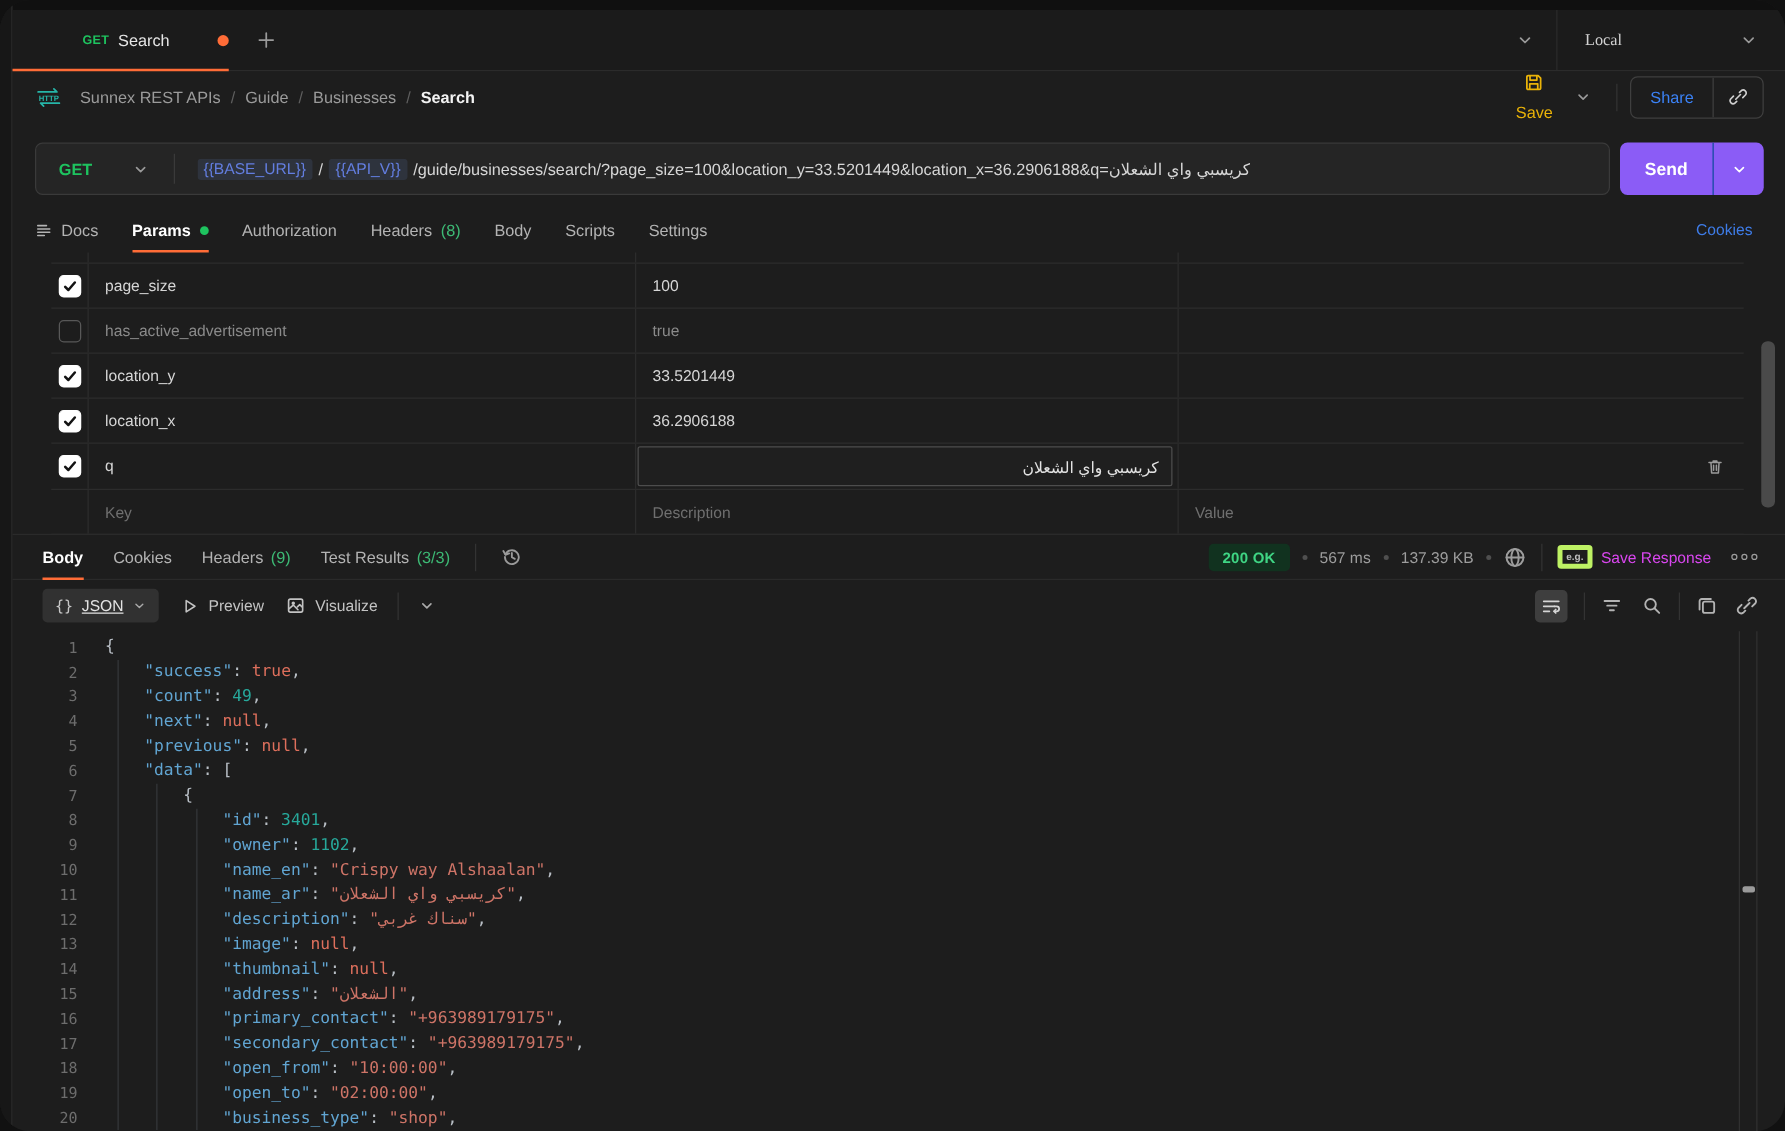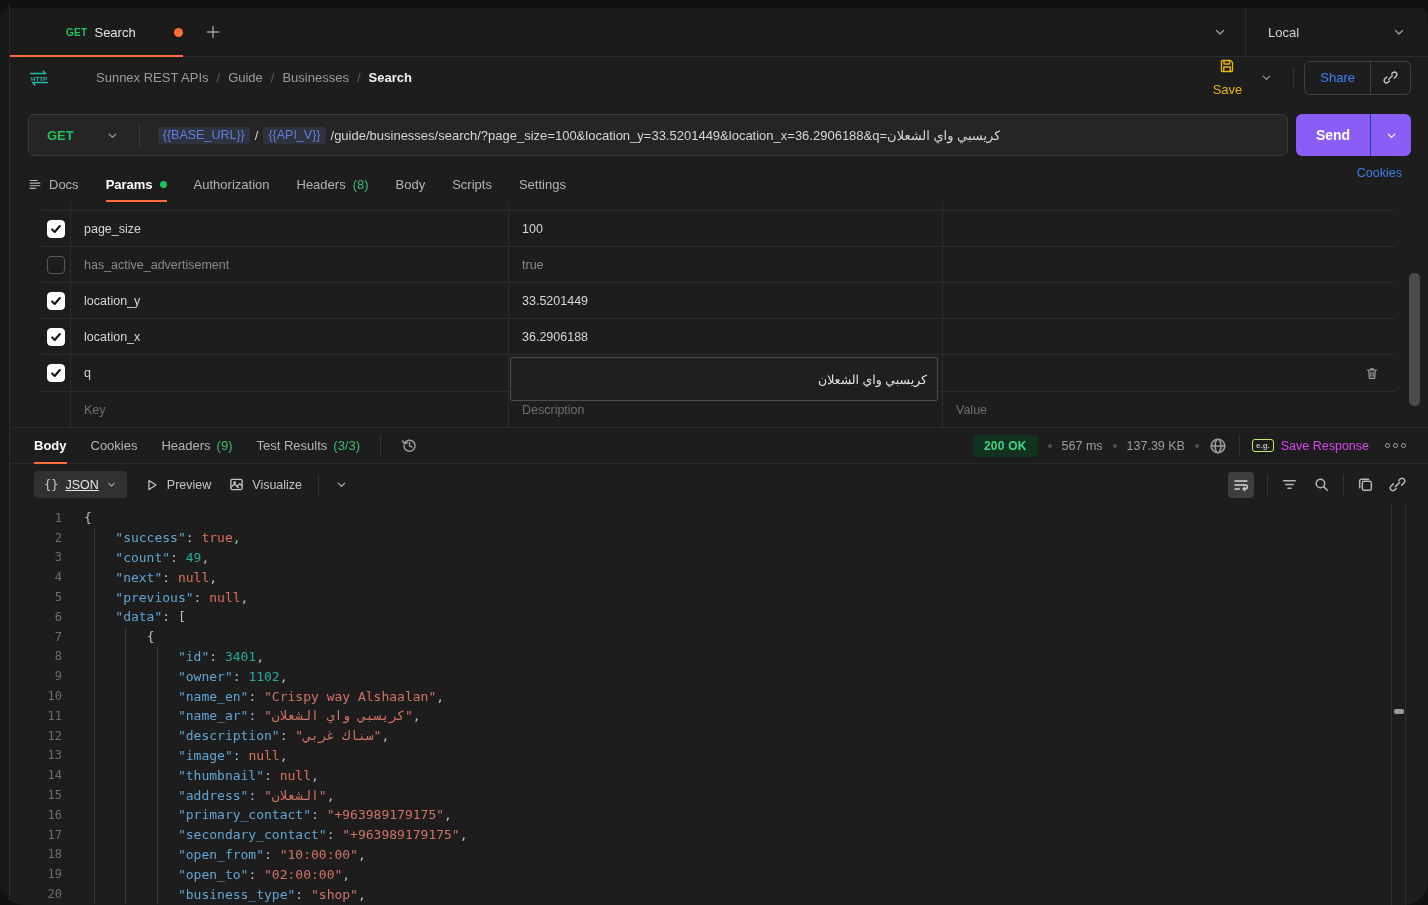--- a/index.html
+++ b/index.html
@@ -17,26 +17,26 @@
   .tabbar{ left:10px; top:8px; width:1418px; height:49px; background:#1b1b1b; border-bottom:1px solid #2b2b2b; display:flex; align-items:center; }
   .req-tab{ position:relative; width:173px; height:100%; display:flex; align-items:center; padding-left:56px; }
   .req-tab::after{ content:""; position:absolute; left:0; right:0; bottom:-1px; height:2px; background:#ff6c37; }
   .req-tab .m{ color:#1ec35f; font-size:10px; font-weight:bold; letter-spacing:.3px; margin-right:7px; }
   .req-tab .t{ color:#e6e6e6; font-size:13px; }
   .dot-unsaved{ width:9px; height:9px; border-radius:50%; background:#ff6c37; margin-left:38px; }
   .plus{ margin-left:22px; color:#9a9a9a; }
   .tabbar-right{ margin-left:auto; display:flex; align-items:center; height:100%; }
   .chev{ color:#9a9a9a; }
   .env-box{ display:flex; align-items:center; width:183px; height:100%; border-left:1px solid #2b2b2b; margin-left:18px; padding:0 22px; justify-content:space-between; }
-  .env-box .lbl{ color:#d2d2d2; font-size:13px; }
+  .env-box .lbl{ color:#d2d2d2; font-size:13px;font-family:Liberation Serif, serif; }
 
   
   .crumb-row{ left:10px; top:57px; width:1418px; height:41px; display:flex; align-items:center; padding:0 17px 0 18px; }
   .http-badge{ margin-right:14px; }
-  .crumbs{ font-size:13px; color:#9b9b9b; display:flex; align-items:center; gap:8px;margin-left:32px; }
+  .crumbs{ font-size:13px; color:#9b9b9b; display:flex; align-items:center; gap:8px; }
   .crumbs .sep{ color:#5f5f5f; }
   .crumbs .last{ color:#f2f2f2; font-weight:bold; }
   .crumb-actions{ margin-left:auto; display:flex; align-items:center; }
   .save-btn{ display:flex; align-items:center; gap:8px; color:#eab308; font-size:13px; padding:6px 8px;flex-direction:column; }
   .save-chev{ color:#9a9a9a; padding:6px 10px; border-left:0; }
   .vdiv{ width:1px; height:22px; background:#333; margin:0 10px; }
   .share-group{ display:flex; align-items:center; height:34px; border:1px solid #3f3f3f; border-radius:6px; overflow:hidden; }
   .share-btn{ color:#3b82f6; font-size:13px; padding:0 15px; display:flex; align-items:center; height:100%; }
   .share-sep{ width:1px; height:100%; background:#3f3f3f; }
   .share-link{ padding:0 12px; color:#cfcfcf; display:flex; align-items:center; height:100%; }
@@ -46,56 +46,56 @@
   .method{ display:flex; align-items:center; gap:32px; padding:0 20px 0 18px; color:#1ec35f; font-size:13px; font-weight:bold; }
   .method-sep{ width:1px; height:24px; background:#3a3a3a; margin-right:18px; }
   .url-text{ font-size:13px; color:#d6d6d6; white-space:nowrap; overflow:hidden; display:flex; align-items:center; gap:5px; }
   .var-pill{ background:#2e333d; color:#637ee0; border-radius:3px; padding:1px 5px 2px; font-size:12.5px; }
   .send-btn{ left:1296px; top:114px; width:115px; height:42px; border-radius:6px; background:#8b5cf6; display:flex; overflow:hidden; }
   .send-main{ width:74px; display:flex; align-items:center; justify-content:center; color:#fff; font-size:14px; font-weight:bold; }
   .send-sep{ width:1px; background:#124a9f; }
   .send-chev{ flex:1; display:flex; align-items:center; justify-content:center; color:#fff; }
 
   
-  .req-tabs{ left:10px; top:166px; width:1418px; height:36px; display:flex; align-items:flex-start; padding-left:18px; gap:27px; font-size:13px; color:#b3b3b3; }
+  .req-tabs{ left:10px; top:166px; width:1418px; height:36px; display:flex; align-items:center; padding-left:18px; gap:27px; font-size:13px; color:#b3b3b3; }
   .rtab{ position:relative; display:flex; align-items:center; gap:7px; height:100%; }
   .rtab.active{ color:#fff; font-weight:bold; }
   .rtab.active::after{ content:""; position:absolute; left:0; right:0; bottom:0; height:2px; background:#ff6c37; }
   .gdot{ width:7px; height:7px; border-radius:50%; background:#1ec35f; }
   .cnt{ color:#3dba75; }
   .cookies-link{ position:absolute; right:26px; color:#3e7ce8; font-size:12.5px; }
 
   
   .ptable{ left:41px; top:202px; width:1354px; }
   .prow, .phrow{ display:grid; grid-template-columns:30px 438px 434px 452px; border-bottom:1px solid #2c2c2c; height:36px; }
   .ptop{ height:9px; display:grid; grid-template-columns:30px 438px 434px 452px; border-bottom:1px solid #2c2c2c; }
   .pcell{ border-right:1px solid #2c2c2c; display:flex; align-items:center; font-size:12.5px; color:#d6d6d6; padding:0 13px; position:relative; }
   .pcell:first-child{ justify-content:center; padding:0; }
   .pcell:last-child{ border-right:none; }
   .prow-off .keycell, .prow-off .valcell{ color:#8a8a8a; }
   .cbx{ width:18px; height:18px; border-radius:4px; border:1.5px solid #585858; display:flex; align-items:center; justify-content:center; }
   .cbx.on{ background:#fff; border-color:#fff; }
   .cbx svg{ width:12px; height:12px; }
   .qrow{ height:37px; }
-  .qedit{ position:absolute; left:1px; top:2px; width:428px; height:44px; border:1px solid #4d4d4d; background:#1f1f1f; border-radius:2px; direction:rtl; display:flex; align-items:center; padding:0 10px; font-size:12.5px; color:#e3e3e3; }
+  .qedit{ position:absolute; left:1px; top:2px; width:428px; height:32px; border:1px solid #4d4d4d; background:#1f1f1f; border-radius:2px; direction:rtl; display:flex; align-items:center; padding:0 10px; font-size:12.5px; color:#e3e3e3; }
   .trash{ position:absolute; right:16px; color:#9a9a9a; }
   .ph{ color:#6f6f6f; }
   .params-scroll{ left:1409px; top:273px; width:11px; height:133px; border-radius:5px; background:#4a4a4a; }
 
   
   .resp-head{ left:10px; top:427px; width:1418px; height:37px; border-top:1px solid #2a2a2a; border-bottom:1px solid #2a2a2a; display:flex; align-items:center; padding-left:24px; gap:24px; font-size:13px; color:#b3b3b3; }
   .resp-tab{ position:relative; height:100%; display:flex; align-items:center; gap:6px; }
   .resp-tab.active{ color:#fff; font-weight:bold; }
   .resp-tab.active::after{ content:""; position:absolute; left:0; right:0; bottom:-1px; height:2px; background:#ff6c37; }
   .hist{ color:#9a9a9a; }
   .resp-meta{ margin-left:auto; display:flex; align-items:center; gap:10px; margin-right:22px; }
   .status-pill{ background:#11321f; color:#3fd584; font-size:12px; font-weight:bold; padding:4px 11px; border-radius:4px; letter-spacing:.2px; }
   .mdot{ width:4px; height:4px; border-radius:50%; background:#4f4f4f; }
   .meta-txt{ color:#9d9d9d; font-size:12.5px; }
-  .eg-badge{ border:1px solid #bef264; border-radius:3px; color:#bdbdbd; font-size:8px; padding:1px 3px; font-weight:bold; }
+  .eg-badge{ border:4px solid #bef264; border-radius:3px; color:#bdbdbd; font-size:8px; padding:1px 3px; font-weight:bold; }
   .save-resp{ color:#d946ef; font-size:12.5px; margin-left:-3px; }
   .ooo{ display:flex; gap:3px; margin-left:6px; }
   .ooo i{ width:5px; height:5px; border:1.4px solid #9d9d9d; border-radius:50%; }
 
   
   .resp-tools{ left:10px; top:464px; width:1418px; height:41px; display:flex; align-items:center; padding-left:24px; gap:18px; }
   .json-btn{ display:flex; align-items:center; gap:7px; background:#313131; border-radius:4px; height:27px; padding:0 10px; }
   .json-btn .br{ font-family:"DejaVu Sans Mono", monospace; font-size:12px; color:#c8c8c8; }
   .json-btn .fl{ font-size:12.5px; color:#e4e4e4;text-decoration:underline; }
   .tool-item{ display:flex; align-items:center; gap:8px; color:#c3c3c3; font-size:12.5px; }

